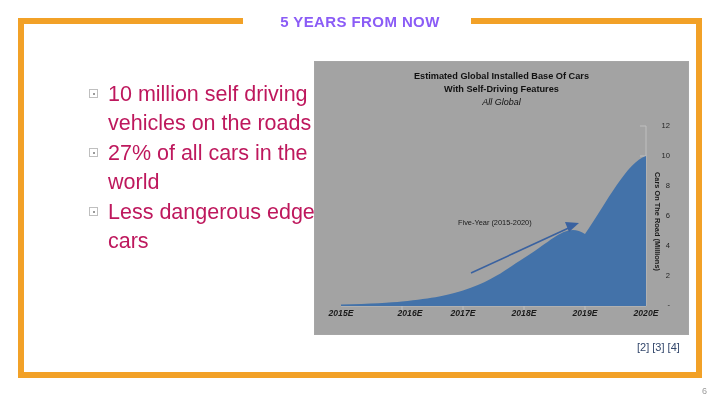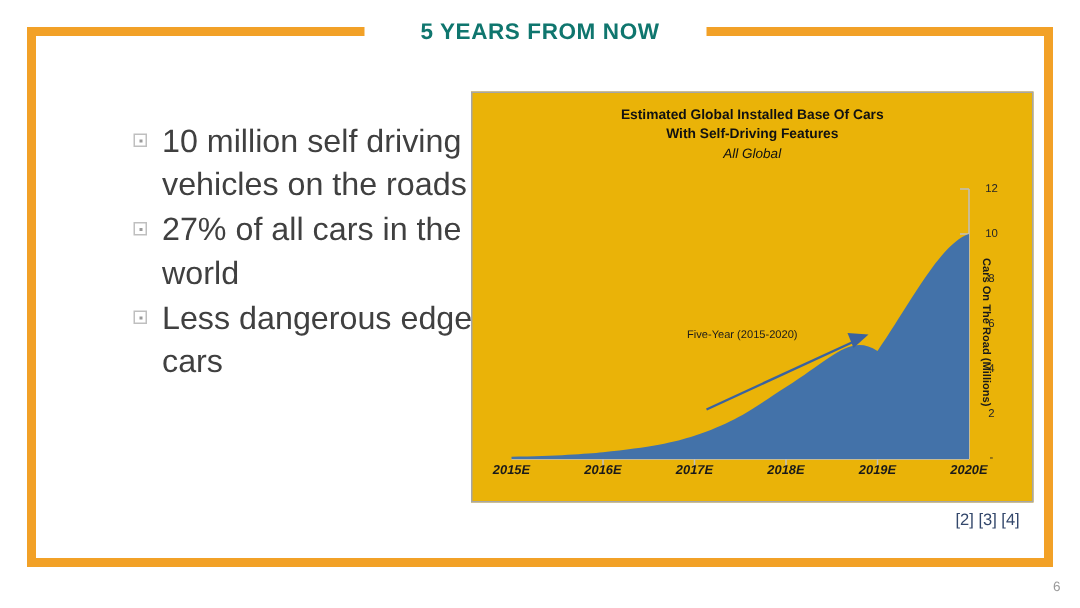--- a/index.html
+++ b/index.html
@@ -38,40 +38,40 @@
 
   #slide-title {
     position: absolute;
     left: 0;
     top: 13px;
     width: 720px;
     text-align: center;
     font-size: 15px;
     font-weight: bold;
     letter-spacing: 0.4px;
-    color: #0f766e;
+    color: #8b5cf6;
     white-space: nowrap;
   }
 
   
   #bullet-list {
     position: absolute;
     left: 88px;
     top: 80px;
     width: 240px;
     list-style: none;
     margin: 0;
     padding: 0;
   }
   #bullet-list li {
     position: relative;
     padding-left: 20px;
     font-size: 21.5px;
     line-height: 29px;
-    color: #404040;
+    color: #be185d;
     margin-bottom: 1px;
   }
   .bullet-marker {
     position: absolute;
     left: 1px;
     top: 9px;
     width: 9px;
     height: 9px;
     box-sizing: border-box;
     border: 1px solid #BFBFBF;
@@ -88,21 +88,21 @@
 
   
   #chart-figure {
     position: absolute;
     left: 314px;
     top: 61px;
     width: 375px;
     height: 274px;
     box-sizing: border-box;
     border: 1px solid #A6A6A6;
-    background: #eab308;
+    background: #a3a3a3;
     overflow: hidden;
   }
   #chart-title {
     text-align: center;
     font-size: 9.2px;
     font-weight: bold;
     color: #111111;
     line-height: 12.5px;
     margin-top: 8px;
     font-family: "Liberation Sans", sans-serif;
@@ -125,21 +125,21 @@
   #plot-svg {
     position: absolute;
     left: 0;
     top: 0;
   }
 
   .ytick-label {
     position: absolute;
     font-size: 7.6px;
     color: #262626;
-    text-align: center;
+    text-align: right;
     width: 18px;
   }
   .xtick-label {
     position: absolute;
     font-size: 8.6px;
     font-weight: bold;
     color: #1a1a1a;
     text-align: center;
     width: 46px;
     top: 198px;
@@ -248,21 +248,21 @@
 
     <div class="ytick-label" style="left:337px; top:11px;">12</div>
     <div class="ytick-label" style="left:337px; top:41px;">10</div>
     <div class="ytick-label" style="left:337px; top:71px;">8</div>
     <div class="ytick-label" style="left:337px; top:101px;">6</div>
     <div class="ytick-label" style="left:337px; top:131px;">4</div>
     <div class="ytick-label" style="left:337px; top:161px;">2</div>
     <div class="ytick-label" style="left:337px; top:190px;">-</div>
 
     <div class="xtick-label" style="left:3px;">2015E</div>
-    <div class="xtick-label" style="left:64px;">2016E</div>
+    <div class="xtick-label" style="left:72px;">2016E</div>
     <div class="xtick-label" style="left:125px;">2017E</div>
     <div class="xtick-label" style="left:186px;">2018E</div>
     <div class="xtick-label" style="left:247px;">2019E</div>
     <div class="xtick-label" style="left:308px;">2020E</div>
 
     <div id="yaxis-title">Cars On The Road (Millions)</div>
 
     <div id="cagr-annotation">
       <div>Five-Year (2015-2020)</div>
     </div>

